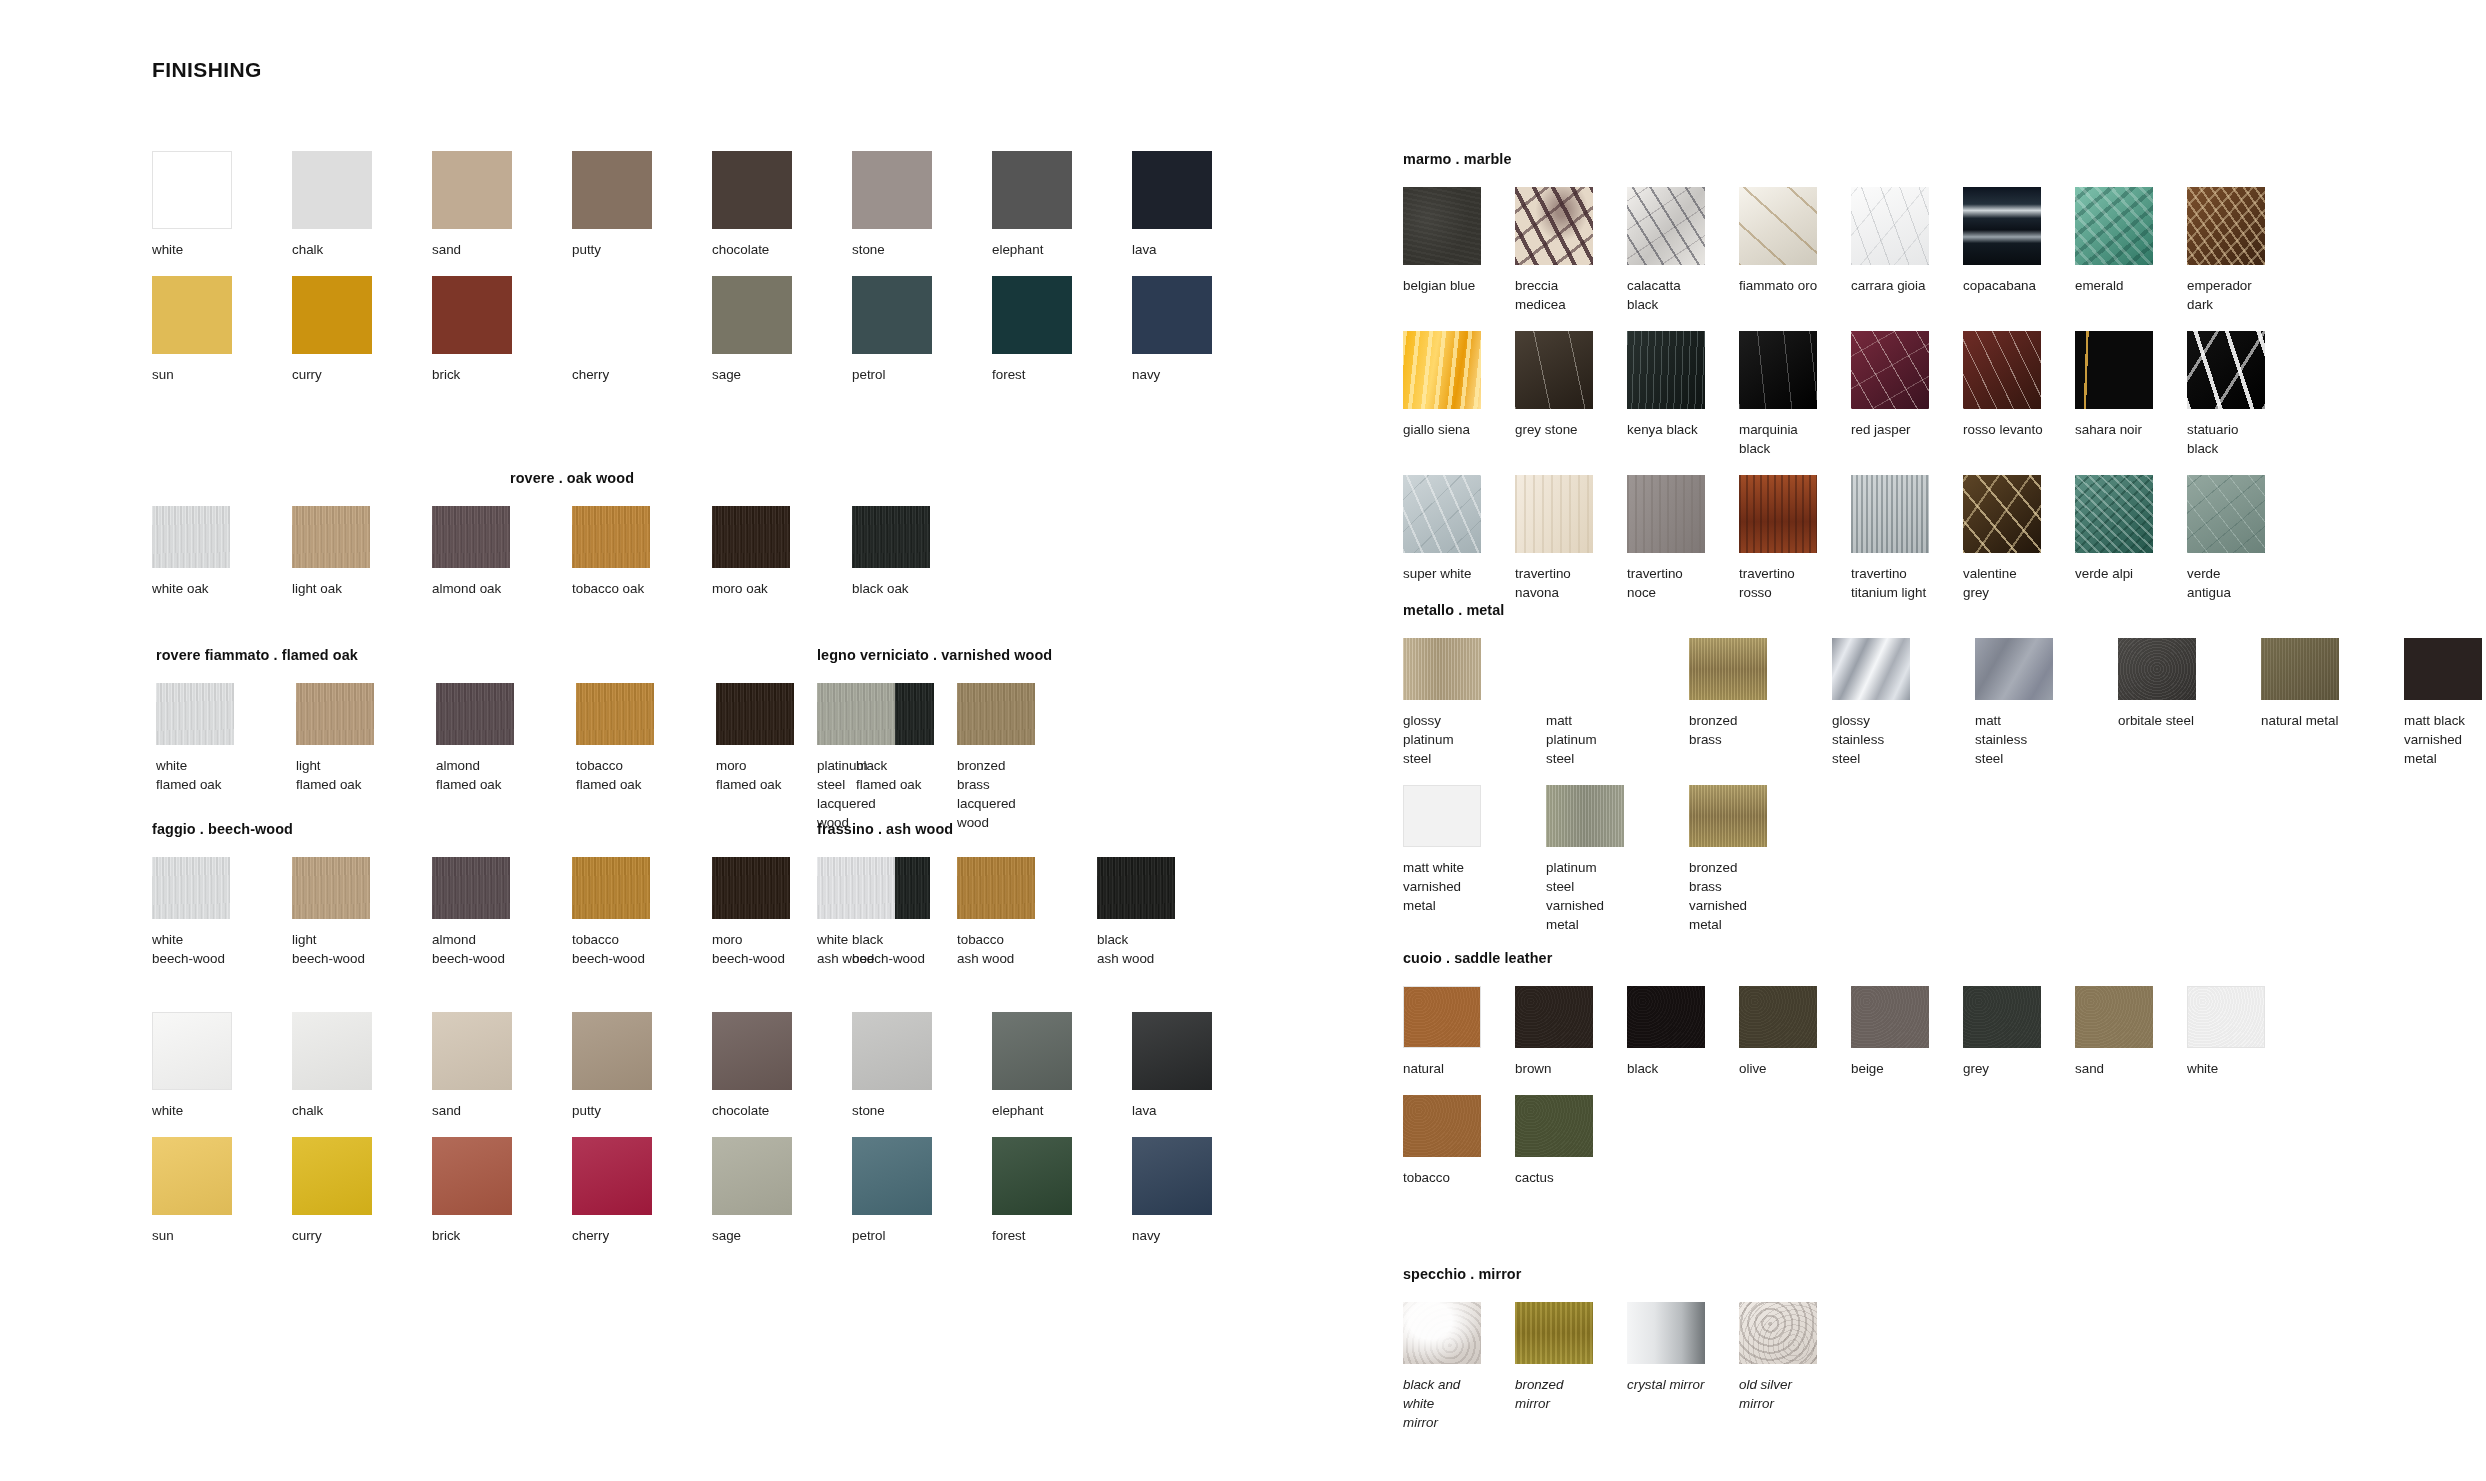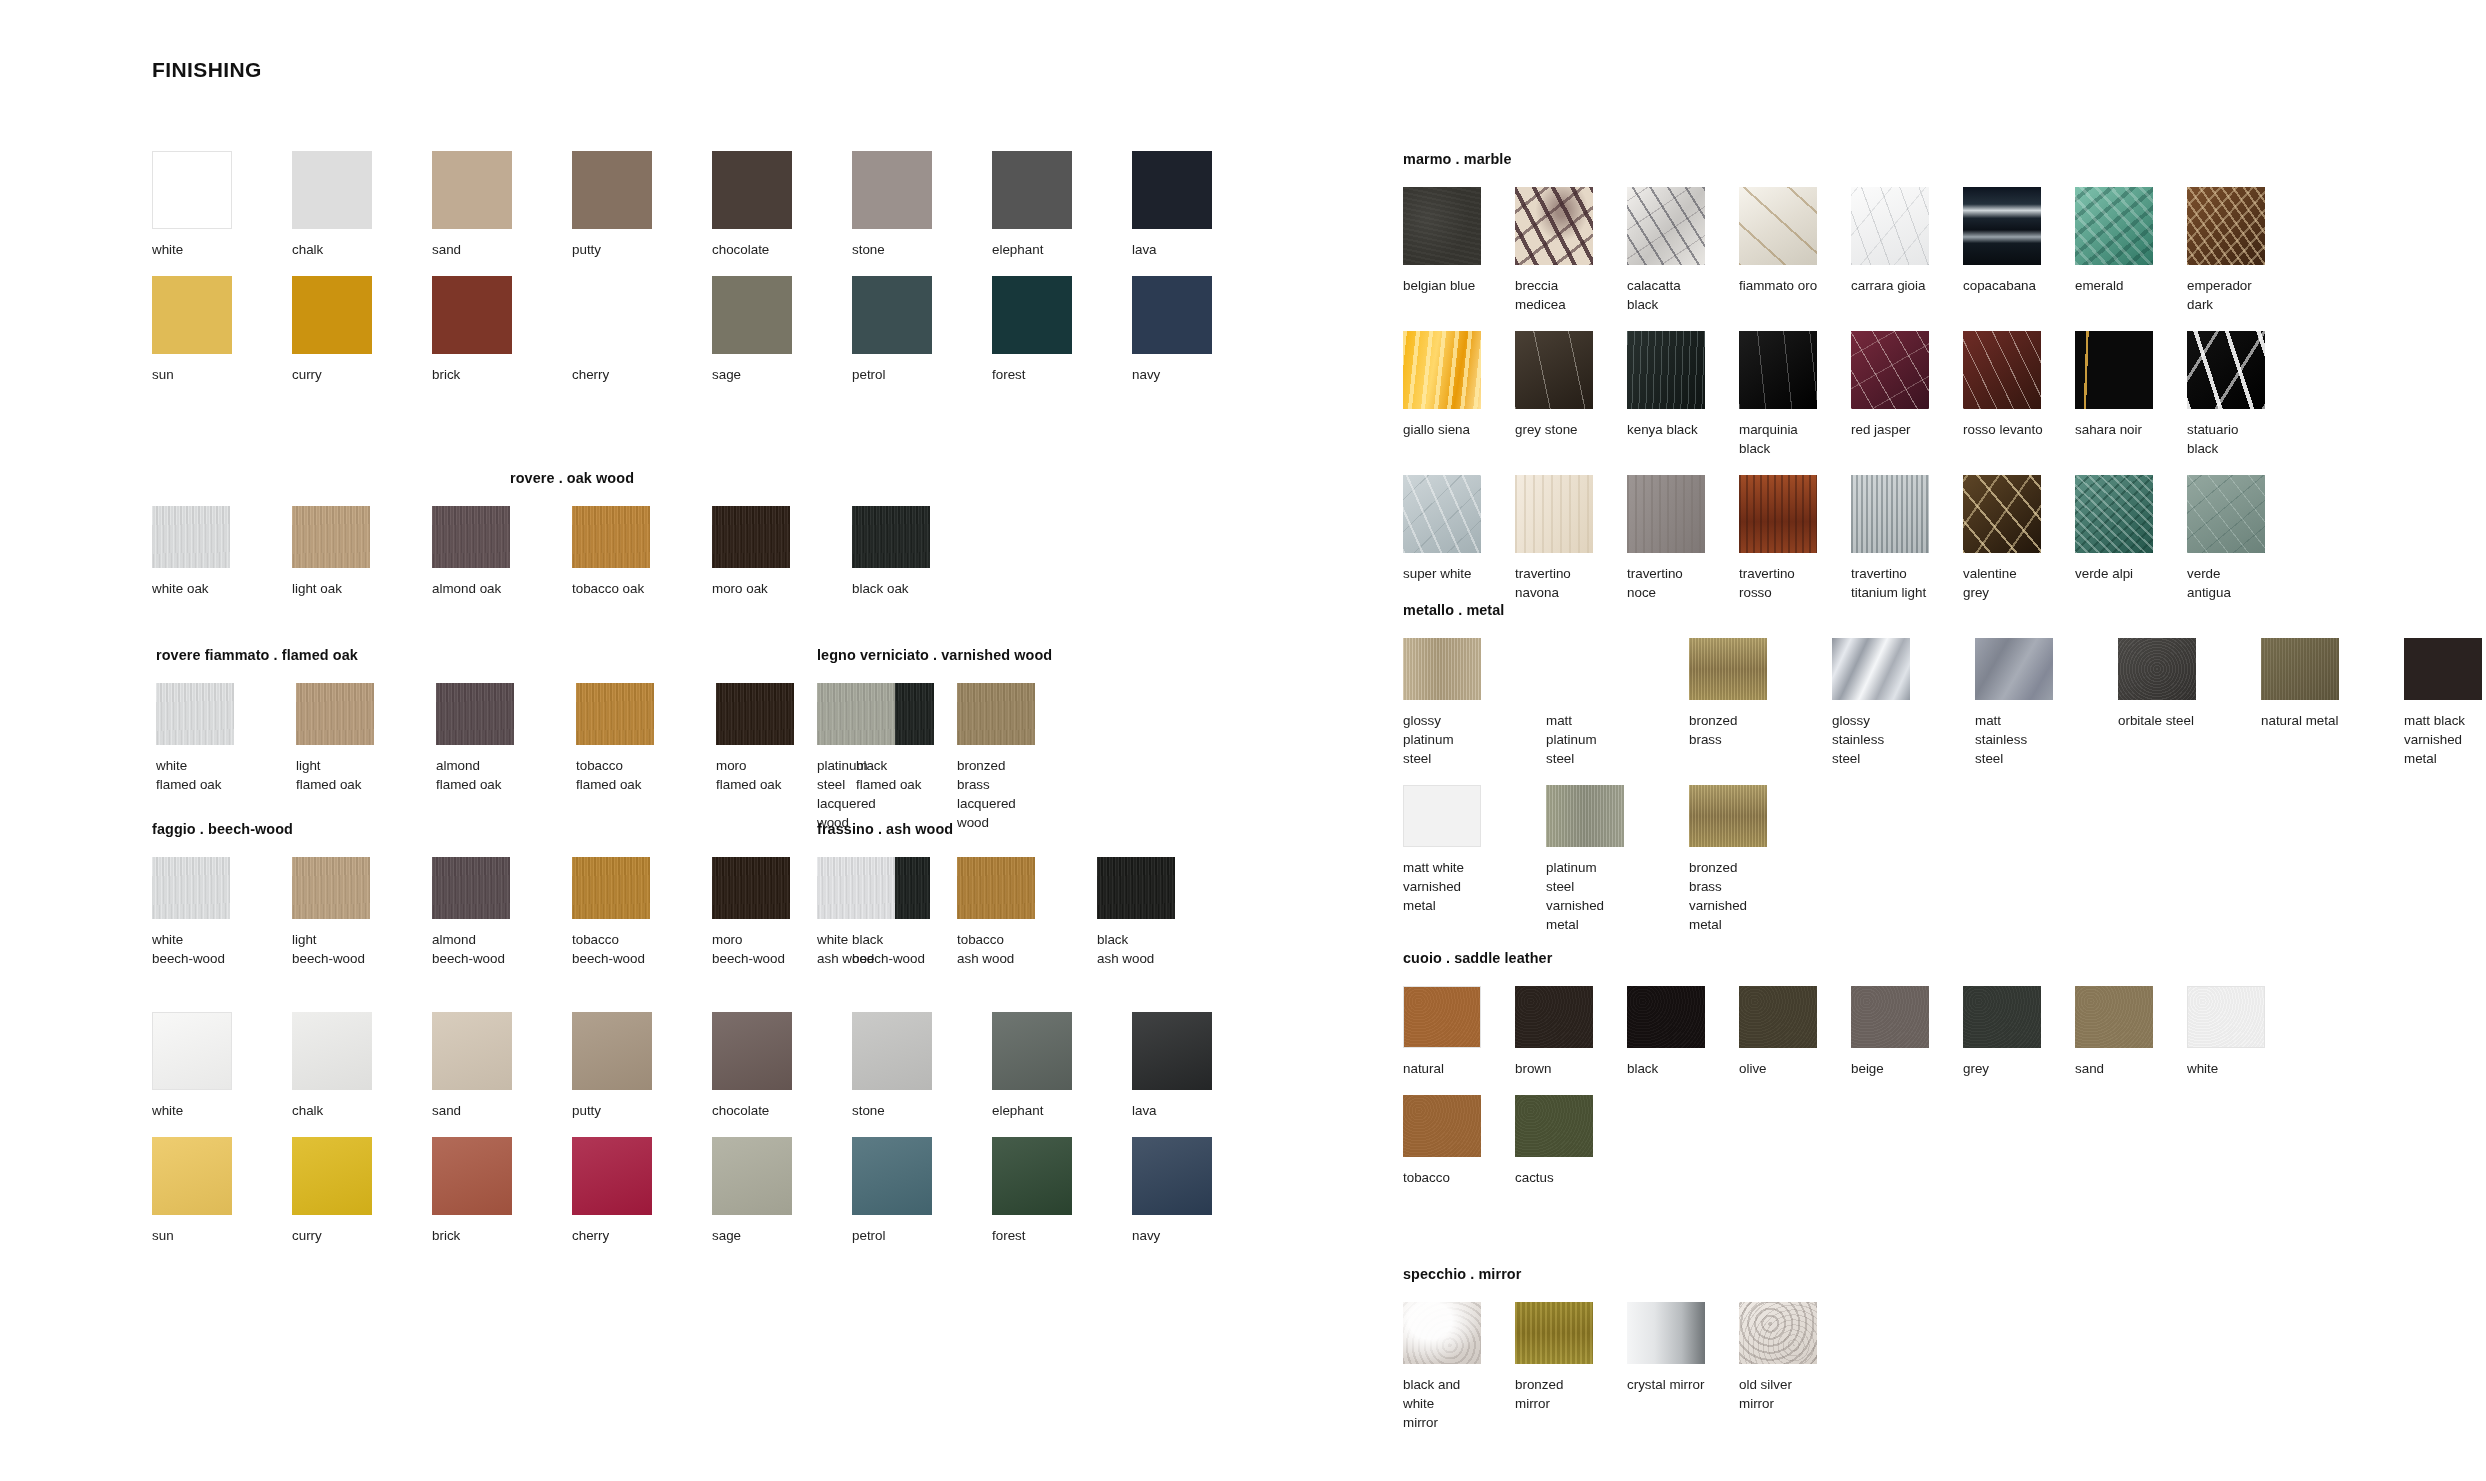--- a/index.html
+++ b/index.html
@@ -60,21 +60,21 @@
 
   .g-metal .sw{width:78px;height:62px;}
   .g-metal .swatch-cell{width:80px;margin-right:32px;}
   .g-metal .row{margin-bottom:17px;gap:31px;}
 
   .g-leather .sw{width:78px;height:62px;}
   .g-leather .swatch-cell{width:80px;margin-right:32px;}
   .g-leather .row{margin-bottom:17px;}
 
   .g-mirror .sw{width:78px;height:62px;}
-  .g-mirror .swatch-cell{width:80px;margin-right:32px;}
+  .g-mirror .swatch-cell{width:80px;margin-right:32px;font-style:italic;}
   .g-mirror .row{margin-bottom:17px;}
 </style>
 </head>
 <body>
 
 <div class="page">
 
   <div class="page-title">FINISHING</div>
 
   <div class="col col-left">

